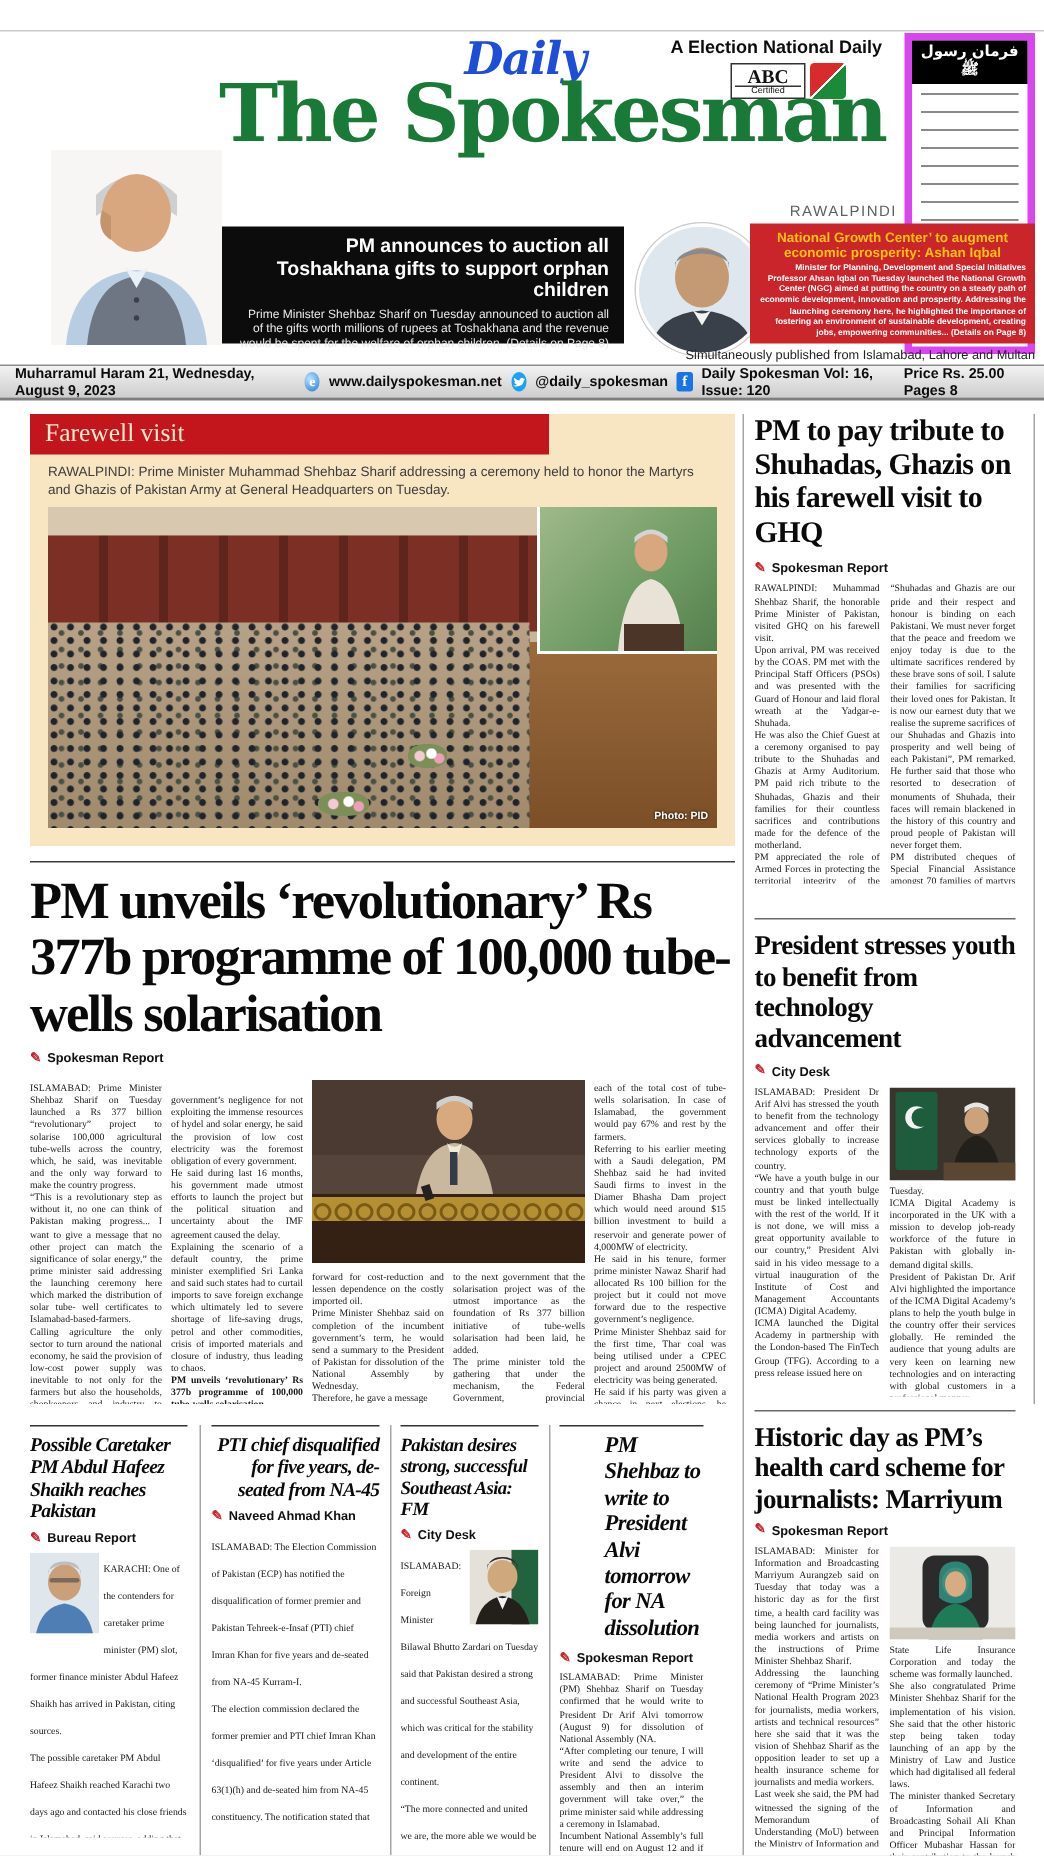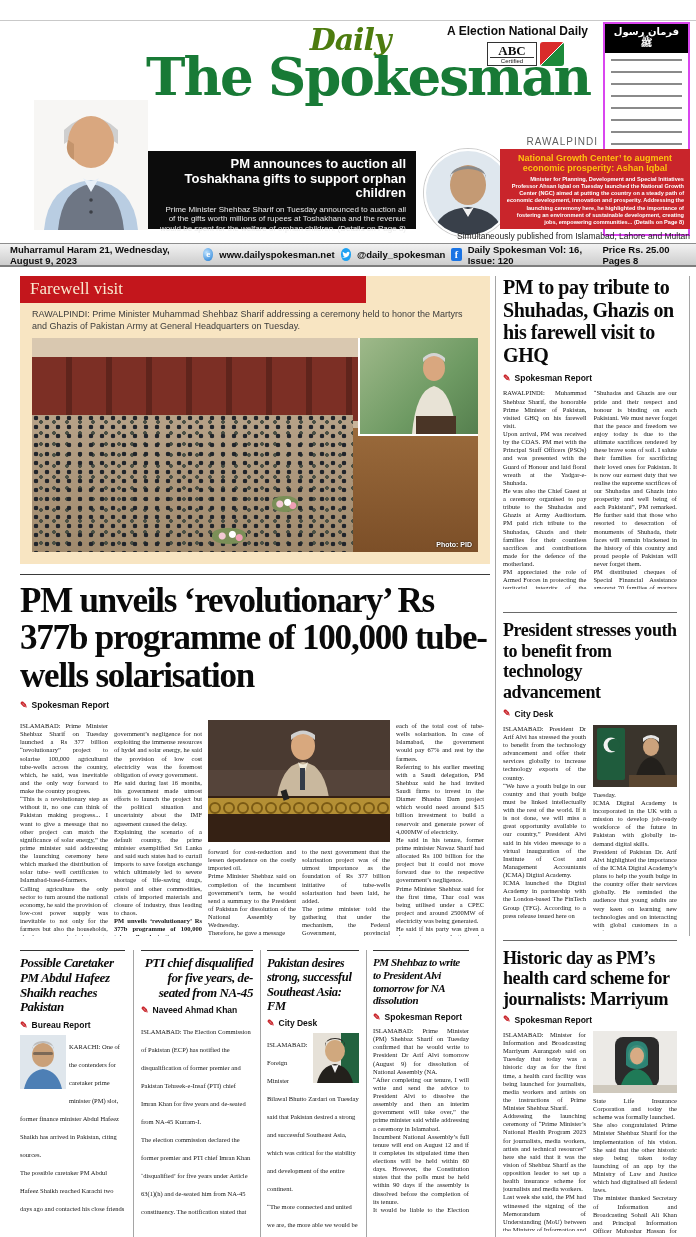--- a/index.html
+++ b/index.html
@@ -4,34 +4,34 @@
 <style>
   html,body{margin:0;padding:0;background:#e9e9e9;}
   .page{position:relative;width:696px;height:1237px;background:#ffffff;margin:0 auto;overflow:hidden;
         font-family:"Liberation Serif",serif;color:#111;}
   .abs{position:absolute;}
 
   .topline{position:absolute;left:0;top:20px;width:696px;height:1px;background:#c9c9c9;}
 
   
   .m-daily{left:240px;top:22px;width:220px;text-align:center;font-family:"DejaVu Serif",serif;
-           font-weight:bold;font-style:italic;font-size:30px;color:#4d7c0f;letter-spacing:-1px;}
+           font-weight:bold;font-style:italic;font-size:30px;color:#1d4ed8;letter-spacing:-1px;}
   .m-title{left:118px;top:50px;width:500px;text-align:center;font-family:"DejaVu Serif",serif;
            font-weight:bold;font-size:53px;color:#187a36;letter-spacing:-2px;line-height:1;}
   .m-city{left:420px;top:136px;width:178px;text-align:right;font-size:10px;color:#5f5f5f;
           font-family:"Liberation Sans",sans-serif;letter-spacing:1px;}
   .m-tagline{left:400px;top:24px;width:188px;text-align:right;font-size:12px;font-weight:bold;color:#0d0d0d;
              font-family:"Liberation Sans",sans-serif;}
   .abc-box{left:487px;top:42px;width:44px;text-align:center;border:1px solid #333;padding:1px 2px;background:#fff;}
   .abc-a{font-size:13px;font-weight:bold;font-family:"Liberation Serif",serif;line-height:1;border-bottom:1px solid #333;}
   .abc-b{font-size:6px;font-family:"Liberation Sans",sans-serif;}
   .brand-logo{left:540px;top:42px;width:24px;height:24px;
       background:linear-gradient(135deg,#d92b2b 0 48%,#ffffff 48% 52%,#1d8a3a 52% 100%);border-radius:3px;}
   
-  .urdu-box{left:603px;top:22px;width:87px;height:214px;border:2px solid #d946ef;background:#fff;box-sizing:border-box;}
+  .urdu-box{left:603px;top:22px;width:87px;height:214px;border:5px solid #d946ef;background:#fff;box-sizing:border-box;}
   .urdu-head{background:#000;color:#fff;font-size:10px;font-weight:bold;text-align:center;padding:2px 2px;
              font-family:"DejaVu Sans",sans-serif;}
   .urdu-lines{margin:6px 6px;height:130px;
       background:repeating-linear-gradient(180deg,#8a8a8a 0 1.6px,transparent 1.6px 12px);}
   .urdu-foot{border-top:1px solid #555;margin:0 4px;padding-top:4px;text-align:center;font-weight:bold;
              font-size:9px;line-height:1.25;font-family:"Liberation Serif",serif;}
 
   
   .black-banner{left:64px;top:151px;width:352px;height:78px;background:#0c0c0c;color:#fff;
       box-sizing:border-box;padding:6px 10px 4px 96px;text-align:right;}
@@ -390,21 +390,21 @@
         <path d="M4 50 Q8 33 22 31 Q36 33 40 50 Z" fill="#23201c"></path>
         <path d="M18 31 L22 40 L26 31 Q22 34 18 31 Z" fill="#f2f2f2"></path>
       </svg>
       <span class="body-text">ISLAMABAD: Foreign Minister Bilawal Bhutto Zardari on Tuesday said that Pakistan desired a strong and successful Southeast Asia, which was critical for the stability and development of the entire continent.
 “The more connected and united we are, the more able we would be in overcoming our collective challenges and prospering together as a region,” the foreign minister said in a message on 56th Association of Southeast Asian Nations (ASEAN) Day. Extending congratulation to the ASEAN members on behalf of the people and government of Pakistan, he said Pakistan shared ASEAN’s vision of amity and cooperation with countries in Asia-Pacific.
 “We believe that an integrated Asia promises a prosperous future for all. Pakistan has, therefore, endeavoured to develop partnerships all across Asia particularly with ASEAN countries,” a press release quoted the foreign minister as saying.</span>
     </div>
   </div>
 
   <div class="abs" style="left:373px;top:950px;width:96px;border-top:1px solid #333;padding-top:5px;">
-    <div class="story-head it" style="font-size:11px;line-height:1.16;">PM Shehbaz to write to President Alvi tomorrow for NA dissolution</div>
+    <div class="story-head it" style="font-size:15px;line-height:1.16;margin-left:30px;">PM Shehbaz to write to President Alvi tomorrow for NA dissolution</div>
     <div class="byline" style="margin-top:5px;">
       <span class="pen">✎</span>
       <span>Spokesman Report</span>
     </div>
     <div class="body-text" style="margin-top:5px;height:185px;">ISLAMABAD: Prime Minister (PM) Shehbaz Sharif on Tuesday confirmed that he would write to President Dr Arif Alvi tomorrow (August 9) for dissolution of National Assembly (NA.
 “After completing our tenure, I will write and send the advice to President Alvi to dissolve the assembly and then an interim government will take over,” the prime minister said while addressing a ceremony in Islamabad.
 Incumbent National Assembly’s full tenure will end on August 12 and if it completes its stipulated time then elections will be held within 60 days. However, the Constitution states that the polls must be held within 90 days if the assembly is dissolved before the completion of its tenure.
 It would be liable to the Election Commission of Pakistan (ECP) to hold polls within 90 days if the summary is moved to dissolve the lower house on August 9 (tomorrow).</div>
   </div>
 

